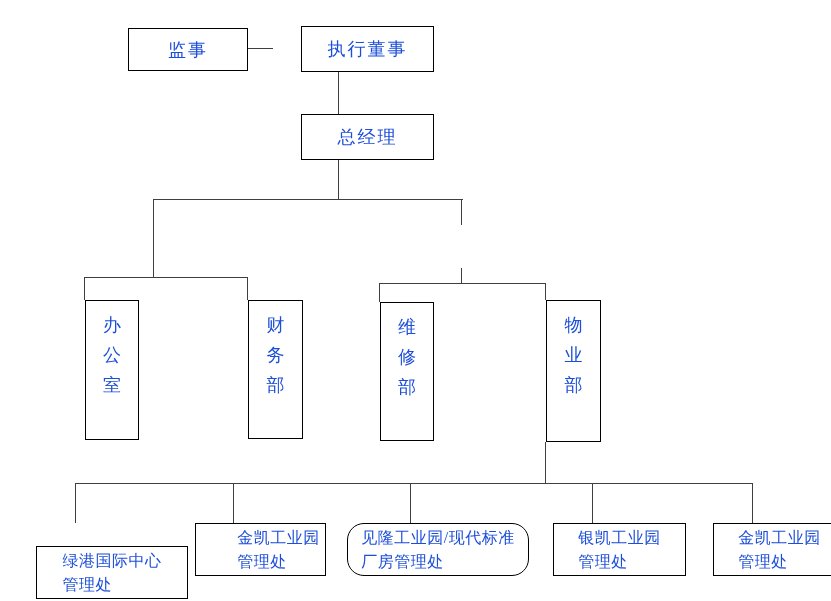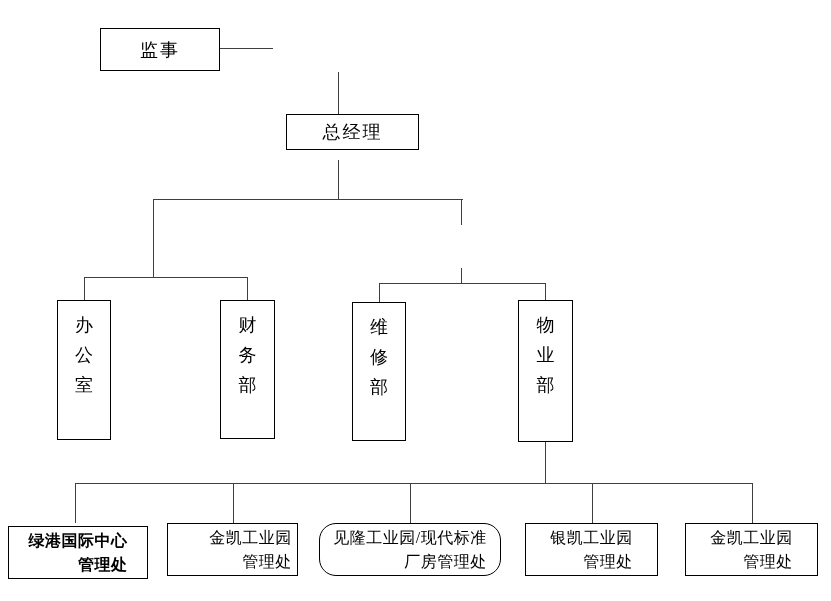--- a/index.html
+++ b/index.html
@@ -13,23 +13,24 @@
     overflow: hidden;
   }
   .node {
     position: absolute;
     box-sizing: border-box;
     border: 1.5px solid #000000;
     background: #ffffff;
     display: flex;
     align-items: center;
     justify-content: center;
-    text-align: right;
+    text-align: left;
     white-space: pre-line;
-    color: #000000;
+    color: #1d4ed8;
+    margin-left: 28px;
   }
   .node.lvl-top {           
     font-size: 18px;
     letter-spacing: 2px;
     line-height: 22px;
   }
   .node.lvl-dept {          
     font-size: 18px;
     line-height: 30px;
     align-items: flex-start;
@@ -82,36 +83,37 @@
 
   <div class="hline" style="left:75px; top:483px; width:678px;"></div>
 
   <div class="vline" style="left:75px; top:483px; height:40px;"></div>
   <div class="vline" style="left:233px; top:483px; height:40px;"></div>
   <div class="vline" style="left:410px; top:483px; height:40px;"></div>
   <div class="vline" style="left:592px; top:483px; height:40px;"></div>
   <div class="vline" style="left:752px; top:483px; height:40px;"></div>
 
   <div class="node lvl-top" style="left:100px; top:28px;  width:120px; height:43px;">监事</div>
-  <div class="node lvl-top" style="left:286px; top:114px; width:133px; height:36px;">总经理</div>
+  <div class="node lvl-top" style="left:273px; top:26px;  width:133px; height:46px;">执行董事</div>
+  <div class="node lvl-top" style="left:273px; top:114px; width:133px; height:46px;">总经理</div>
 
   <div class="node lvl-dept" style="left:57px;  top:300px; width:54px; height:140px;">办
 公
 室</div>
   <div class="node lvl-dept" style="left:220px; top:300px; width:55px; height:139px;">财
 务
 部</div>
   <div class="node lvl-dept" style="left:352px; top:302px; width:54px; height:139px;">维
 修
 部</div>
   <div class="node lvl-dept" style="left:518px; top:300px; width:55px; height:142px;">物
 业
 部</div>
 
-  <div class="node lvl-site" style="left:8px;   top:526px; width:140px; height:53px;font-weight:bold;">绿港国际中心
+  <div class="node lvl-site" style="left:8px;   top:546px; width:152px; height:53px;">绿港国际中心
 管理处</div>
   <div class="node lvl-site" style="left:167px; top:523px; width:131px; height:53px;padding-left:36px;">金凯工业园
 管理处</div>
   <div class="node lvl-site" style="left:319px; top:523px; width:182px; height:53px;border-radius:17px;">见隆工业园/现代标准
 厂房管理处</div>
   <div class="node lvl-site" style="left:525px; top:523px; width:133px; height:53px;">银凯工业园
 管理处</div>
   <div class="node lvl-site" style="left:685px; top:523px; width:133px; height:53px;">金凯工业园
 管理处</div>
 

